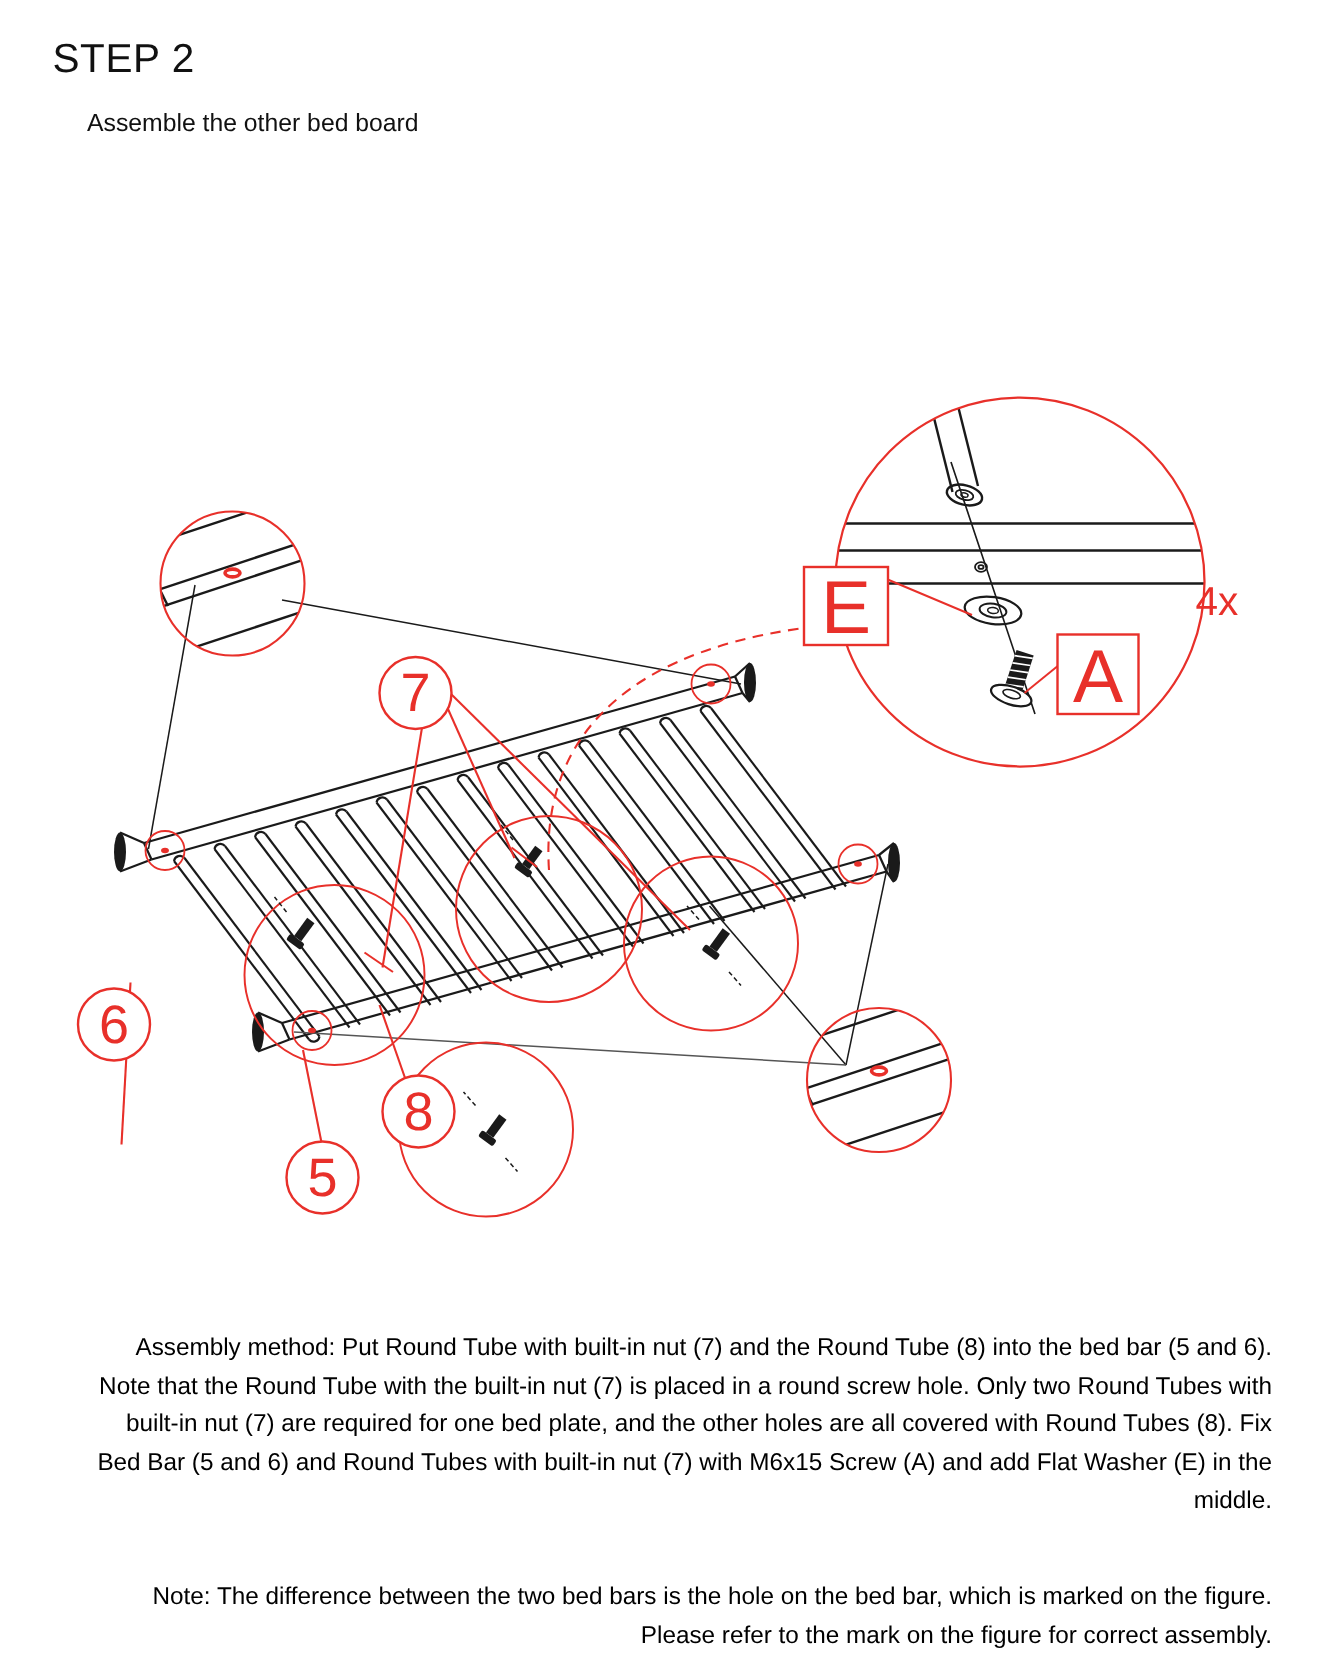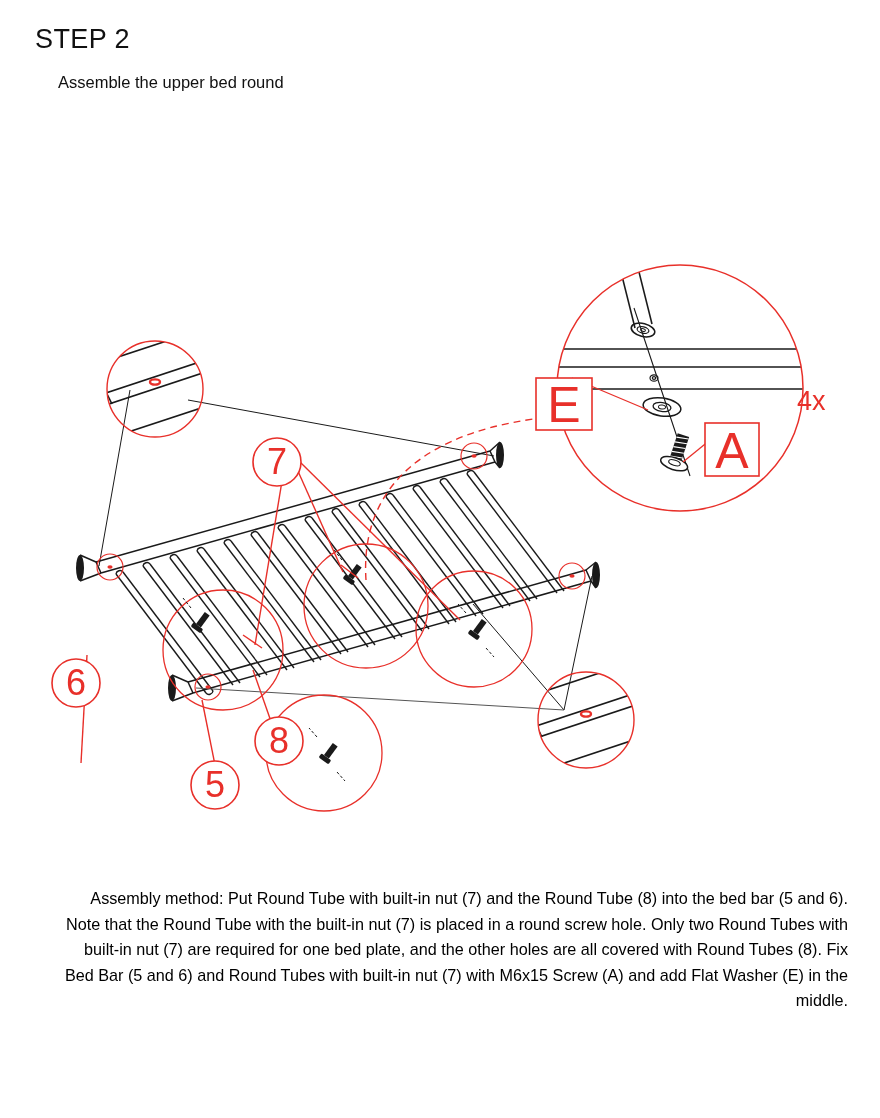--- a/index.html
+++ b/index.html
@@ -55,21 +55,21 @@
   #para-main { top: 886px; }
   #para-note { top: 1052px; }
   svg { display: block; }
 </style>
 </head>
 <body>
 
 <div class="page">
 
   <div class="step-title">STEP 2</div>
-  <div class="step-sub">Assemble the upper bed round</div>
+  <div class="step-sub">Assemble the other bed board</div>
 
   <div class="figure">
     <svg width="880" height="740" viewBox="0 0 880 740" xmlns="http://www.w3.org/2000/svg">
       <defs>
         <g id="slat-unit"></g>
       </defs>
 
       <g>
 
         <g stroke="#1a1a1a" fill="none" stroke-width="1.5">
@@ -359,14 +359,15 @@
       <g>
         <rect x="705" y="313" width="54" height="53" fill="#ffffff" stroke="#e8302a" stroke-width="1.6"></rect>
         <text x="732" y="358" text-anchor="middle" font-family="'Liberation Sans',sans-serif" font-size="50" fill="#e8302a">A</text>
       </g>
 
       <text x="797" y="300" font-family="'Liberation Sans',sans-serif" font-size="27" fill="#e8302a">4x</text>
     </svg>
   </div>
 
   <div class="body-text" id="para-main">Assembly method: Put Round Tube with built-in nut (7) and the Round Tube (8) into the bed bar (5 and 6). Note that the Round Tube with the built-in nut (7) is placed in a round screw hole. Only two Round Tubes with built-in nut (7) are required for one bed plate, and the other holes are all covered with Round Tubes (8). Fix Bed Bar (5 and 6) and Round Tubes with built-in nut (7) with M6x15 Screw (A) and add Flat Washer (E) in the middle.</div>
+  <div class="body-text" id="para-note">Note: The difference between the two bed bars is the hole on the bed bar, which is marked on the figure. Please refer to the mark on the figure for correct assembly.</div>
 
 </div>
 
 </body></html>

